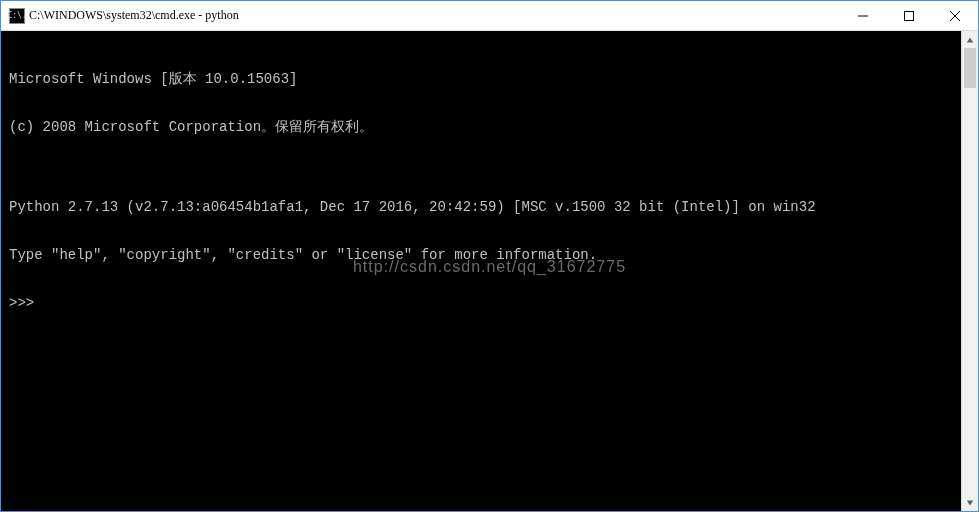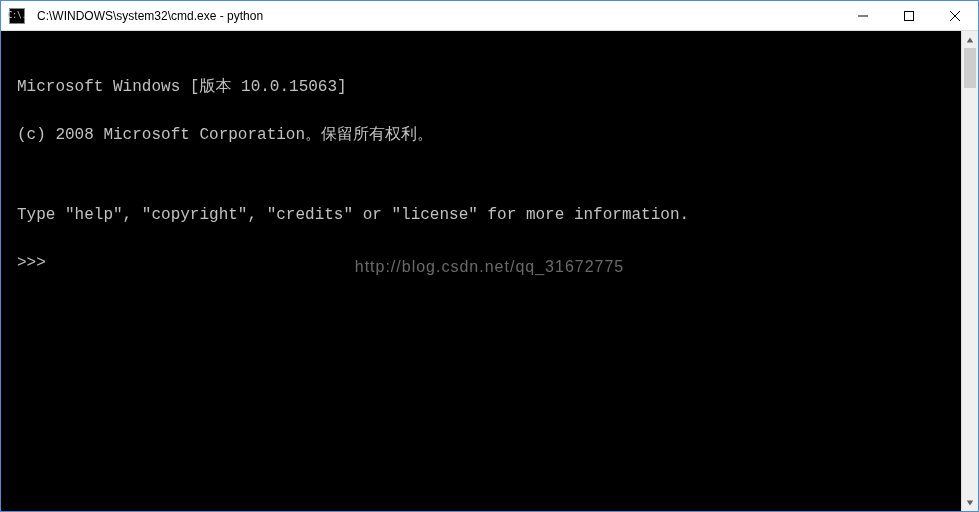--- a/index.html
+++ b/index.html
@@ -36,25 +36,25 @@
       background: #000;
       display: inline-flex;
       align-items: center;
       justify-content: center;
       font-size: 8px;
       color: #ccc;
       font-family: monospace;
       border: 1px solid #888;
     }
     .titlebar-text {
-      margin-left: 12px;
+      margin-left: 4px;
       font-size: 12px;
       color: #000;
       flex: 1;
-      font-family: Liberation Sans, sans-serif;
+      font-family: Liberation Serif, serif;
     }
     .window-controls {
       display: flex;
       height: 100%;
     }
     .win-btn {
       width: 46px;
       height: 100%;
       display: flex;
       align-items: center;
@@ -72,23 +72,23 @@
       flex: 1;
       display: flex;
       background: #000;
       position: relative;
     }
     .terminal {
       flex: 1;
       background: #000;
       color: #c0c0c0;
       font-family: "NSimSun", "SimSun", "Consolas", "Courier New", monospace;
-      font-size: 16px;
+      font-size: 14px;
       line-height: 16px;
-      padding: 16px;
+      padding: 8px;
       white-space: pre;
       overflow: hidden;
       letter-spacing: 0;
     }
     .terminal-line {
       color: #c0c0c0;
     }
     .scrollbar {
       width: 17px;
       background: #f0f0f0;
@@ -159,24 +159,25 @@
             <line x1="10" y1="0" x2="0" y2="10" stroke="#000" stroke-width="1"></line>
           </svg>
       </div>
     </div>
   </div>
   <div class="terminal-area">
     <div class="terminal">
       <div class="terminal-line">Microsoft Windows [版本 10.0.15063]</div>
       <div class="terminal-line">(c) 2008 Microsoft Corporation。保留所有权利。</div>
       <div class="terminal-line"></div>
+      <div class="terminal-line">Python 2.7.13 (v2.7.13:a06454b1afa1, Dec 17 2016, 20:42:59) [MSC v.1500 32 bit (Intel)] on win32</div>
       <div class="terminal-line">Type "help", "copyright", "credits" or "license" for more information.</div>
       <div class="terminal-line">&gt;&gt;&gt;</div>
     </div>
-    <div class="watermark">http://blog.csdn.net/qq_31672775</div>
+    <div class="watermark">http://csdn.csdn.net/qq_31672775</div>
     <div class="scrollbar">
       <div class="scroll-btn">
         <svg viewBox="0 0 10 10">
             <polygon points="5,2 9,8 1,8"></polygon>
           </svg>
       </div>
       <div class="scroll-track">
         <div class="scroll-thumb"></div>
       </div>
       <div class="scroll-btn">

